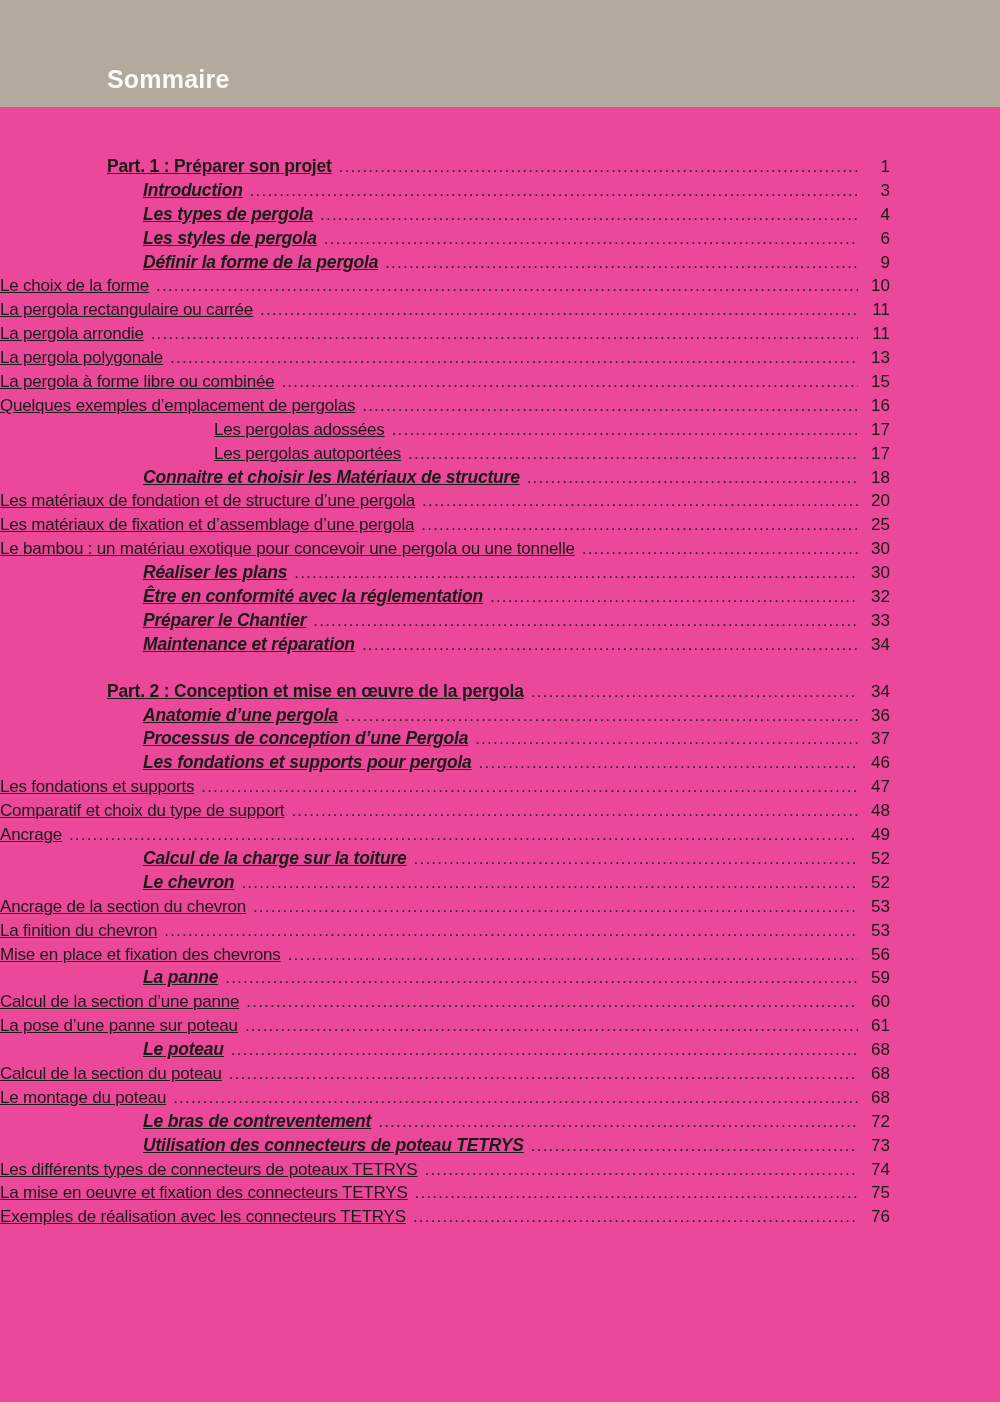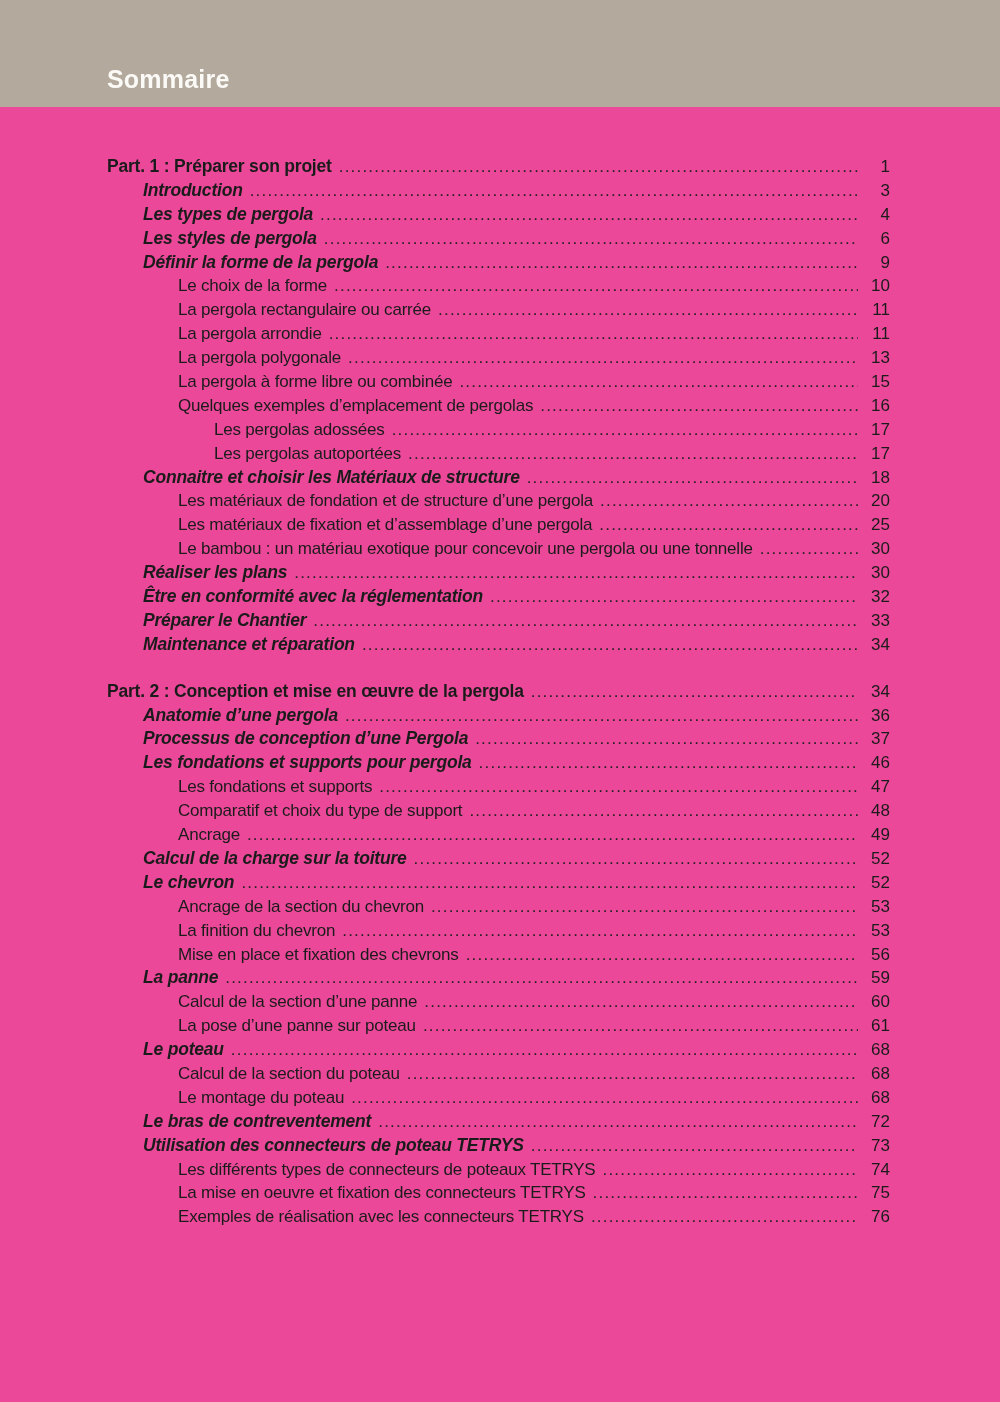--- a/index.html
+++ b/index.html
@@ -40,25 +40,26 @@
     display: flex;
     align-items: baseline;
     height: 23.9px;
     line-height: 23.9px;
     color: #1b1b1b;
     font-size: 17px;
   }
   .row.gap { margin-top: 23px; }
   .lvl0 { margin-left: 107px; font-weight: 700; font-size: 17.5px; }
   .lvl1 { margin-left: 143px; font-weight: 700; font-style: italic; font-size: 17.5px; }
-  .lvl2 { margin-left: 178px; }
+  .lvl2 { }
   .lvl3 { margin-left: 214px; align-items: center; }
   .title {
     white-space: nowrap;
     letter-spacing: -0.2px;
+    text-decoration: underline;
   }
   .dots {
     flex: 1;
     overflow: hidden;
     white-space: nowrap;
     font-weight: 400;
     font-style: normal;
     font-size: 17px;
     color: #222222;
     padding-left: 7px;

